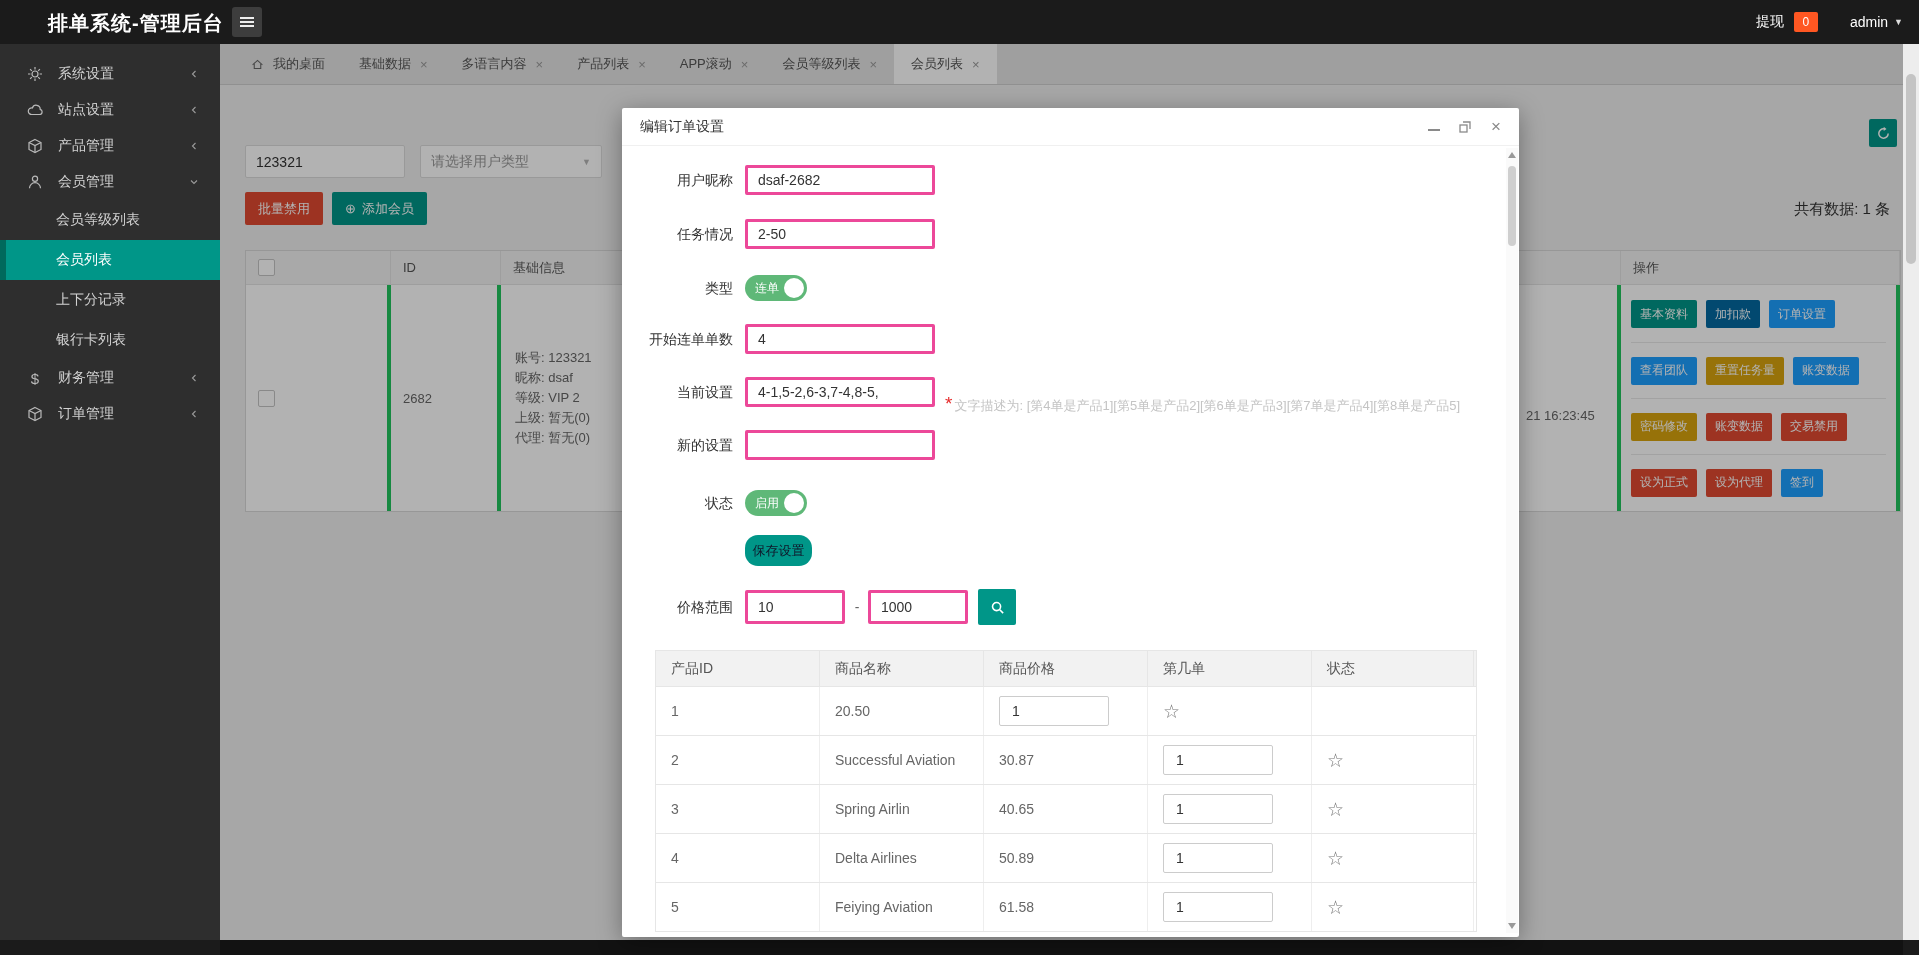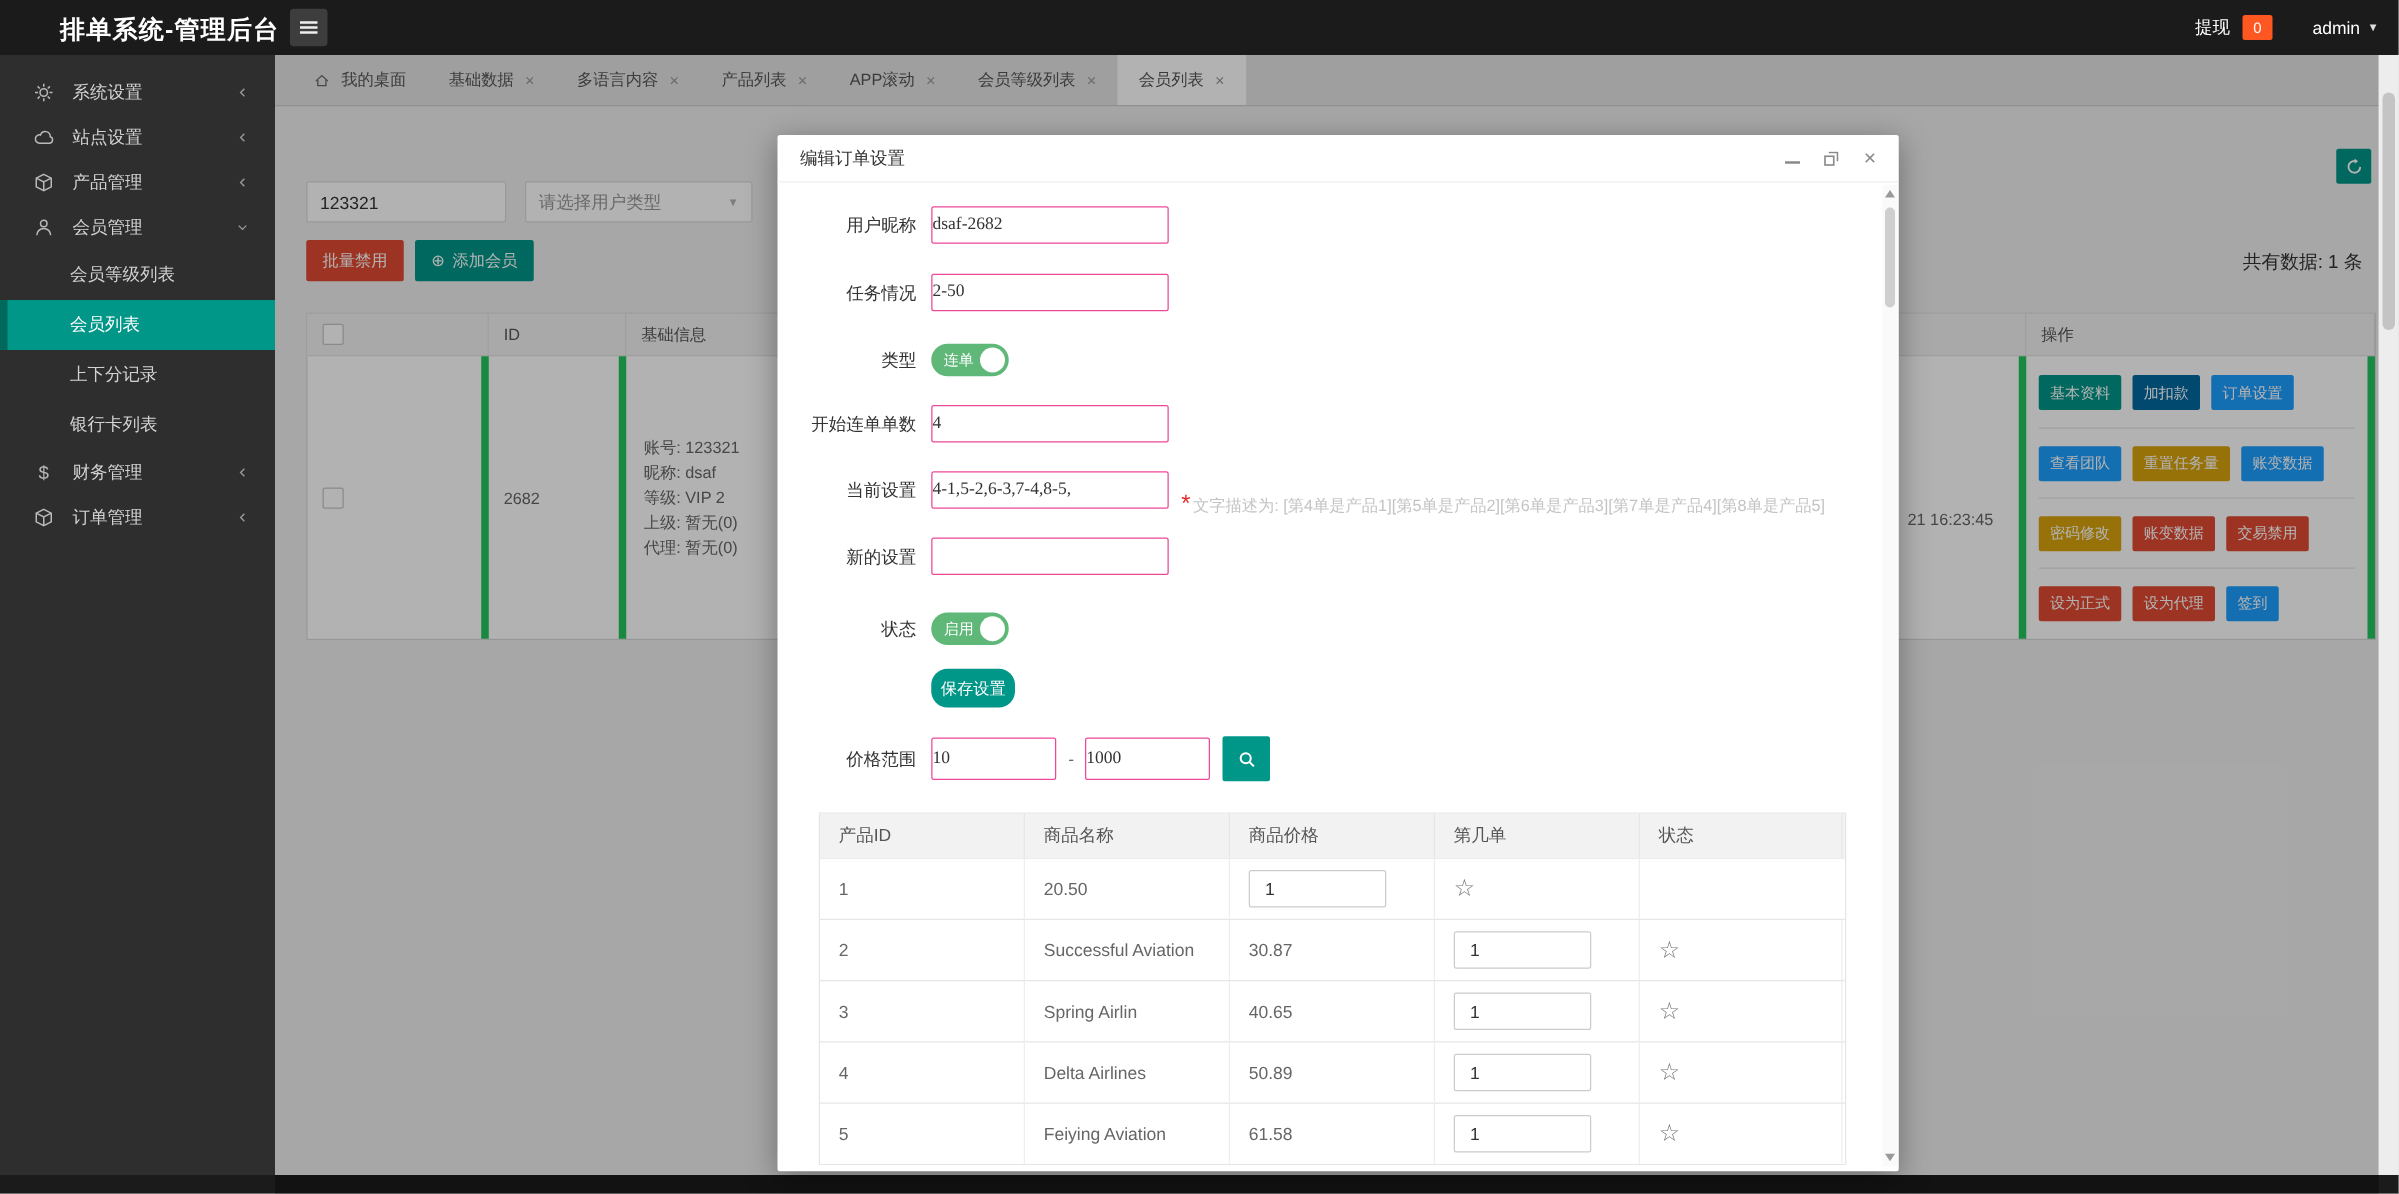--- a/index.html
+++ b/index.html
@@ -46,48 +46,48 @@
   .btn{border:none;border-radius:2px;color:#fff;font-size:13px;display:inline-flex;align-items:center;justify-content:center;cursor:pointer;}
   .btn-batch{position:absolute;left:245px;top:192px;height:33px;padding:0 13px;background:#e14a31;z-index:20;}
   .btn-add{position:absolute;left:332px;top:192px;height:33px;padding:0 13px;background:#009688;z-index:20;gap:6px;}
   .total-txt{position:absolute;left:1690px;top:200px;width:200px;text-align:right;font-size:15px;color:#333;z-index:20;}
 
   .bgtable{position:absolute;left:245px;top:250px;width:1656px;z-index:20;background:#fff;border:1px solid #d9d9d9;font-size:13px;color:#666;}
   .bg-hrow,.bg-brow{display:grid;grid-template-columns:145px 110px 380px 740px 279px;}
   .bg-hrow{height:33px;background:#f2f2f2;}
   .bg-hrow>div{display:flex;align-items:center;padding-left:12px;border-right:1px solid #e3e3e3;color:#555;}
   .bg-brow{height:227px;border-top:1px solid #e3e3e3;}
-  .bg-brow>div{border-right:6px solid #22c55e;position:relative;}
+  .bg-brow>div{border-right:4px solid #22c55e;position:relative;}
   .cbx{width:17px;height:17px;border:1px solid #c5c5c5;background:#fff;border-radius:2px;cursor:pointer;}
   .cell-center{display:flex;align-items:center;padding-left:12px;}
   .info-cell{display:flex;flex-direction:column;justify-content:center;gap:2px;padding-left:14px;line-height:18px;}
   .time-frag{position:absolute;left:645px;top:123px;color:#666;}
   .ops-cell{display:flex;flex-direction:column;justify-content:center;padding:0 10px;}
   .ops-row{display:flex;gap:9px;align-items:center;height:56px;}
   .ops-row + .ops-row{border-top:1px solid #e8e8e8;}
   .ab{height:28px;padding:0 9px;border-radius:2px;color:#fff;font-size:12px;display:flex;align-items:center;border:none;cursor:pointer;white-space:nowrap;}
 
   
   .overlay{position:absolute;left:220px;top:44px;width:1683px;height:911px;background:rgba(0,0,0,0.30);z-index:40;}
 
   
   .modal{position:absolute;left:622px;top:108px;width:897px;height:829px;background:#fff;z-index:60;border-radius:2px;box-shadow:0 5px 25px rgba(0,0,0,0.35);}
   .m-head{position:absolute;left:0;top:0;width:100%;height:38px;border-bottom:1px solid #f0f0f0;display:flex;align-items:center;padding-left:18px;font-size:14px;color:#333;}
   .m-ctrls{position:absolute;right:16px;top:0;height:38px;display:flex;align-items:center;gap:17px;color:#8a8a8a;}
   .mc{width:14px;height:14px;display:flex;align-items:center;justify-content:center;cursor:pointer;font-size:17px;color:#8a8a8a;}
   .mc-min{width:12px;height:2px;background:#8a8a8a;align-self:center;margin-top:6px;}
 
   .f-label{position:absolute;width:111px;text-align:right;font-size:14px;color:#333;line-height:30px;}
-  .f-input{position:absolute;height:30px;border:1px solid #ec4899;border-radius:2px;font-size:14px;color:#333;background:#fff;font-family:Liberation Serif, serif;}
+  .f-input{position:absolute;height:30px;border:3px solid #ec4899;border-radius:2px;font-size:14px;color:#333;padding-left:10px;background:#fff;}
   .toggle{position:absolute;width:62px;height:26px;background:#5FB878;border-radius:13px;display:flex;align-items:center;cursor:pointer;}
   .toggle .t-txt{color:#fff;font-size:12px;margin-left:10px;}
   .toggle .knob{position:absolute;right:3px;top:3px;width:20px;height:20px;background:#fff;border-radius:50%;}
   .hint{position:absolute;left:323px;font-size:13px;line-height:30px;color:#c4c4c4;white-space:nowrap;}
   .hint .star{color:#e62b2b;margin-right:2px;}
-  .save-btn{position:absolute;left:123px;top:427px;width:67px;height:31px;background:#009688;color:#ffffff;border:none;border-radius:13px;font-size:13px;cursor:pointer;}
+  .save-btn{position:absolute;left:123px;top:427px;width:67px;height:31px;background:#009688;color:#0f172a;border:none;border-radius:13px;font-size:13px;cursor:pointer;}
   .dash{position:absolute;left:228px;top:482px;width:14px;text-align:center;line-height:34px;color:#666;font-size:14px;}
   .search-btn{position:absolute;left:356px;top:481px;width:38px;height:36px;background:#009688;border:none;border-radius:2px;display:flex;align-items:center;justify-content:center;cursor:pointer;}
 
   .mtable{position:absolute;left:33px;top:542px;width:822px;border:1px solid #e6e6e6;font-size:14px;color:#666;}
   .mt-hrow{display:grid;grid-template-columns:164px 164px 164px 164px 162px;height:35px;background:#f2f2f2;}
   .mt-hrow>div{display:flex;align-items:center;padding-left:15px;border-right:1px solid #e6e6e6;color:#555;}
   .mt-row{display:grid;grid-template-columns:164px 164px 164px 164px 162px;height:49px;border-top:1px solid #e6e6e6;background:#fff;}
   .mt-row>div{display:flex;align-items:center;padding-left:15px;border-right:1px solid #eee;}
   .ord-input{width:110px;height:30px;border:1px solid #ccc;border-radius:2px;font-size:14px;color:#333;padding-left:12px;}
   .star{font-size:19px;color:#777;cursor:pointer;}

